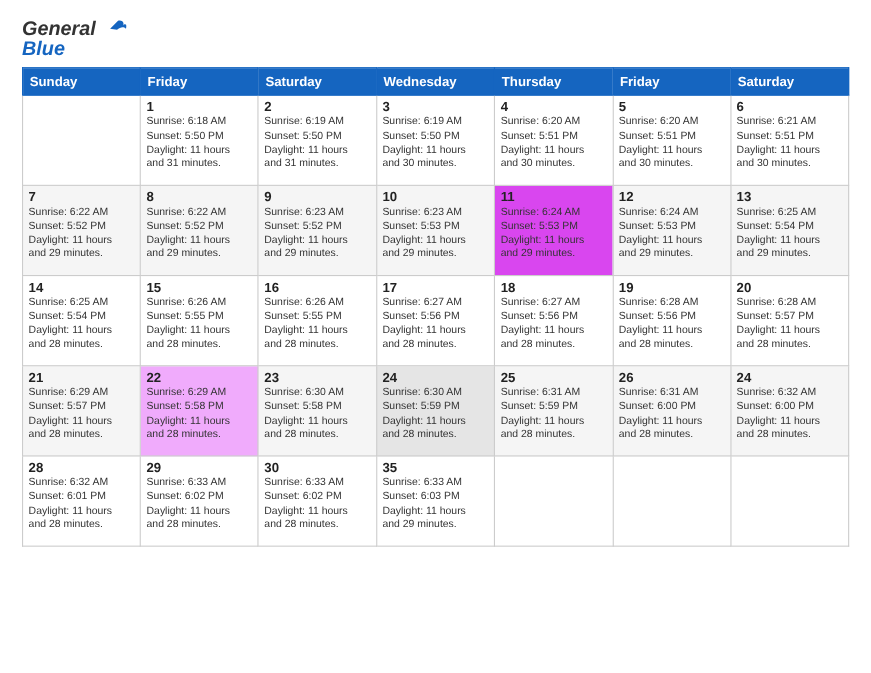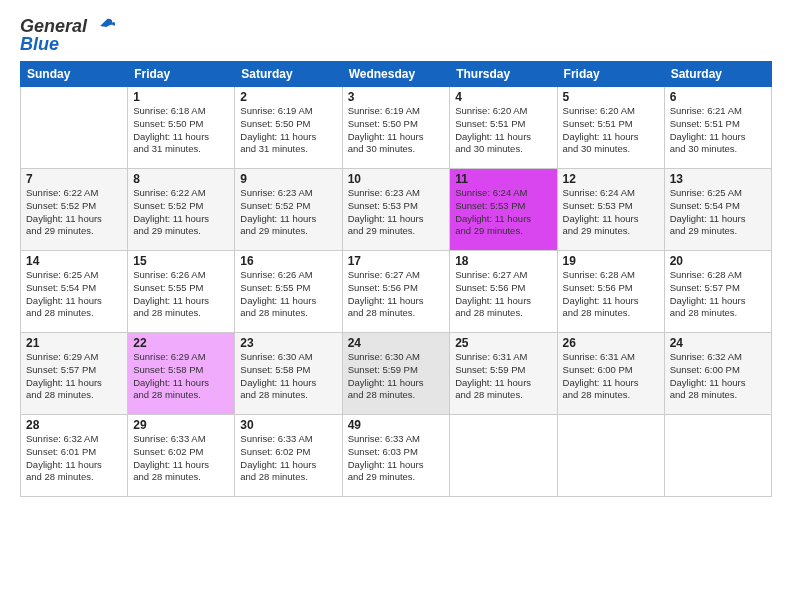--- a/index.html
+++ b/index.html
@@ -331,21 +331,21 @@
 and 28 minutes.</div>
           </td>
           <td>
             <span class="day-number">30</span>
             <div class="day-info" style="white-space: pre-line;">Sunrise: 6:33 AM
 Sunset: 6:02 PM
 Daylight: 11 hours
 and 28 minutes.</div>
           </td>
           <td>
-            <span class="day-number">49</span>
+            <span class="day-number">35</span>
             <div class="day-info" style="white-space: pre-line;">Sunrise: 6:33 AM
 Sunset: 6:03 PM
 Daylight: 11 hours
 and 29 minutes.</div>
           </td>
           <td class="empty-cell"></td>
           <td class="empty-cell"></td>
           <td class="empty-cell"></td>
         </tr>
       </tbody>

